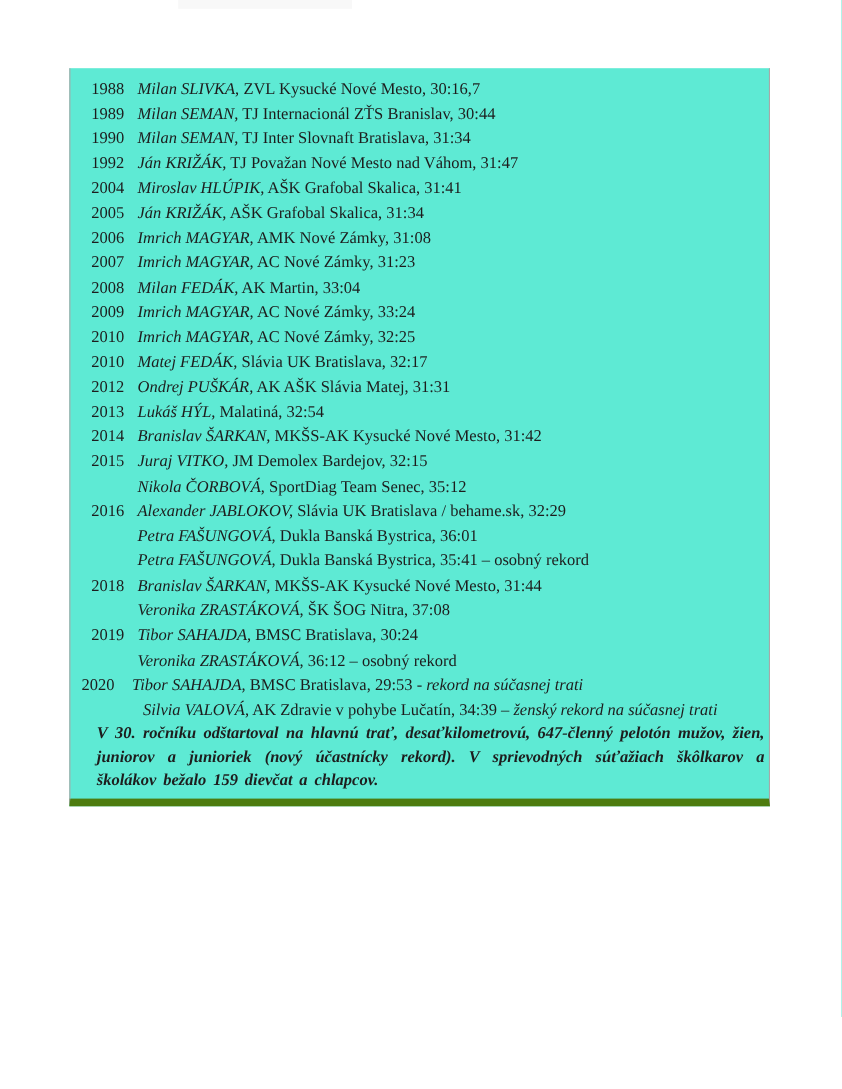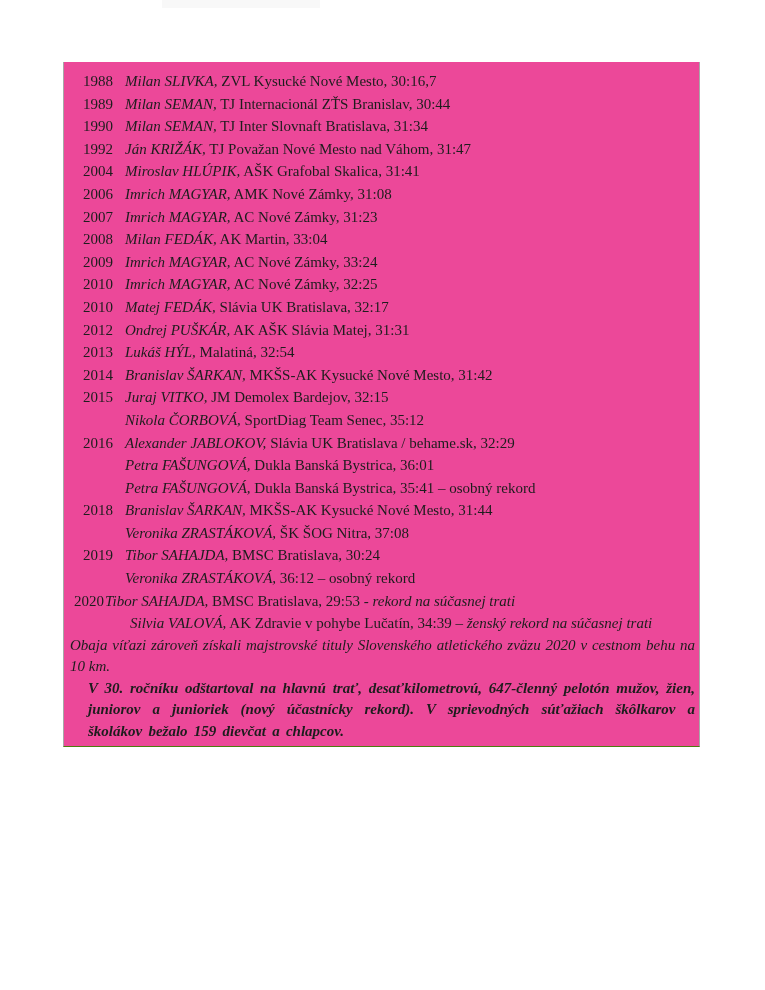--- a/index.html
+++ b/index.html
@@ -24,36 +24,36 @@
     background: #f8f8f8;
   }
   .results-box {
     position: absolute;
     left: 63px;
     top: 62px;
     width: 637px;
     box-sizing: border-box;
     border-left: 1px solid #a8a8a8;
     border-right: 1px solid #a8a8a8;
-    border-bottom: 1px solid #4d7c0f;
+    border-bottom: 7px solid #4d7c0f;
     padding: 8px 0 4px 0;
-    background: #ec4899;
+    background: #5eead4;
   }
   .row {
     font-size: 15px;
     line-height: 22.6px;
     white-space: nowrap;
     padding-left: 19px;
   }
   .row .year {
     display: inline-block;
     width: 42px;
   }
   .row.tight { padding-left: 10px; }
-  .row.tight .year { width: auto; margin-right: 1px; }
+  .row.tight .year { width: auto; margin-right: 16px; }
   .row.indent-plus { padding-left: 24px; }
   .seg.italic { font-style: italic; }
   .seg.regular { font-style: normal; }
   .note {
     margin: 0;
     font-size: 15px;
     line-height: 21.5px;
     padding: 0 4px 0 6px;
     text-align: justify;
     text-align-last: left;
@@ -69,20 +69,21 @@
   <div class="header-remnant"></div>
 
   <div class="results-box">
 
     <div id="results-list">
         <div class="row normal"><span class="year">1988</span><span class="seg italic">Milan SLIVKA,</span><span class="seg regular"> ZVL Kysucké Nové Mesto, 30:16,7</span></div>
         <div class="row normal"><span class="year">1989</span><span class="seg italic">Milan SEMAN,</span><span class="seg regular"> TJ Internacionál ZŤS Branislav, 30:44</span></div>
         <div class="row normal"><span class="year">1990</span><span class="seg italic">Milan SEMAN,</span><span class="seg regular"> TJ Inter Slovnaft Bratislava, 31:34</span></div>
         <div class="row normal"><span class="year">1992</span><span class="seg italic">Ján KRIŽÁK,</span><span class="seg regular"> TJ Považan Nové Mesto nad Váhom, 31:47</span></div>
         <div class="row normal"><span class="year">2004</span><span class="seg italic">Miroslav HLÚPIK,</span><span class="seg regular"> AŠK Grafobal Skalica, 31:41</span></div>
+        <div class="row normal"><span class="year">2005</span><span class="seg italic">Ján KRIŽÁK,</span><span class="seg regular"> AŠK Grafobal Skalica, 31:34</span></div>
         <div class="row normal"><span class="year">2006</span><span class="seg italic">Imrich MAGYAR,</span><span class="seg regular"> AMK Nové Zámky, 31:08</span></div>
         <div class="row normal"><span class="year">2007</span><span class="seg italic">Imrich MAGYAR,</span><span class="seg regular"> AC Nové Zámky, 31:23</span></div>
         <div class="row normal"><span class="year">2008</span><span class="seg italic">Milan FEDÁK,</span><span class="seg regular"> AK Martin, 33:04</span></div>
         <div class="row normal"><span class="year">2009</span><span class="seg italic">Imrich MAGYAR,</span><span class="seg regular"> AC Nové Zámky, 33:24</span></div>
         <div class="row normal"><span class="year">2010</span><span class="seg italic">Imrich MAGYAR,</span><span class="seg regular"> AC Nové Zámky, 32:25</span></div>
         <div class="row normal"><span class="year">2010</span><span class="seg italic">Matej FEDÁK,</span><span class="seg regular"> Slávia UK Bratislava, 32:17</span></div>
         <div class="row normal"><span class="year">2012</span><span class="seg italic">Ondrej PUŠKÁR,</span><span class="seg regular"> AK AŠK Slávia Matej, 31:31</span></div>
         <div class="row normal"><span class="year">2013</span><span class="seg italic">Lukáš HÝL,</span><span class="seg regular"> Malatiná, 32:54</span></div>
         <div class="row normal"><span class="year">2014</span><span class="seg italic">Branislav ŠARKAN,</span><span class="seg regular"> MKŠS-AK Kysucké Nové Mesto, 31:42</span></div>
         <div class="row normal"><span class="year">2015</span><span class="seg italic">Juraj VITKO,</span><span class="seg regular"> JM Demolex Bardejov, 32:15</span></div>
@@ -91,19 +92,18 @@
         <div class="row normal"><span class="year"></span><span class="seg italic">Petra FAŠUNGOVÁ,</span><span class="seg regular"> Dukla Banská Bystrica, 36:01</span></div>
         <div class="row normal"><span class="year"></span><span class="seg italic">Petra FAŠUNGOVÁ,</span><span class="seg regular"> Dukla Banská Bystrica, 35:41 – osobný rekord</span></div>
         <div class="row normal"><span class="year">2018</span><span class="seg italic">Branislav ŠARKAN,</span><span class="seg regular"> MKŠS-AK Kysucké Nové Mesto, 31:44</span></div>
         <div class="row normal"><span class="year"></span><span class="seg italic">Veronika ZRASTÁKOVÁ,</span><span class="seg regular"> ŠK ŠOG Nitra, 37:08</span></div>
         <div class="row normal"><span class="year">2019</span><span class="seg italic">Tibor SAHAJDA,</span><span class="seg regular"> BMSC Bratislava, 30:24</span></div>
         <div class="row normal"><span class="year"></span><span class="seg italic">Veronika ZRASTÁKOVÁ,</span><span class="seg regular"> 36:12 – osobný rekord</span></div>
         <div class="row tight"><span class="year">2020</span><span class="seg italic">Tibor SAHAJDA,</span><span class="seg regular"> BMSC Bratislava, 29:53 </span><span class="seg italic">- rekord na súčasnej trati</span></div>
         <div class="row indent-plus"><span class="year"></span><span class="seg italic">Silvia VALOVÁ,</span><span class="seg regular"> AK Zdravie v pohybe Lučatín, 34:39 – </span><span class="seg italic">ženský rekord na súčasnej trati</span></div>
       </div>
 
-    <p class="note note-titles">Obaja víťazi zároveň získali majstrovské tituly Slovenského atletického zväzu 2020 v cestnom behu na 10 km.</p>
 
     <p class="note note-edition">V 30. ročníku odštartoval na hlavnú trať, desaťkilometrovú, 647-členný pelotón mužov, žien, juniorov a junioriek (nový účastnícky rekord). V sprievodných súťažiach škôlkarov a školákov bežalo 159 dievčat a chlapcov.</p>
 
   </div>
 
 </div>
 
 </body></html>

